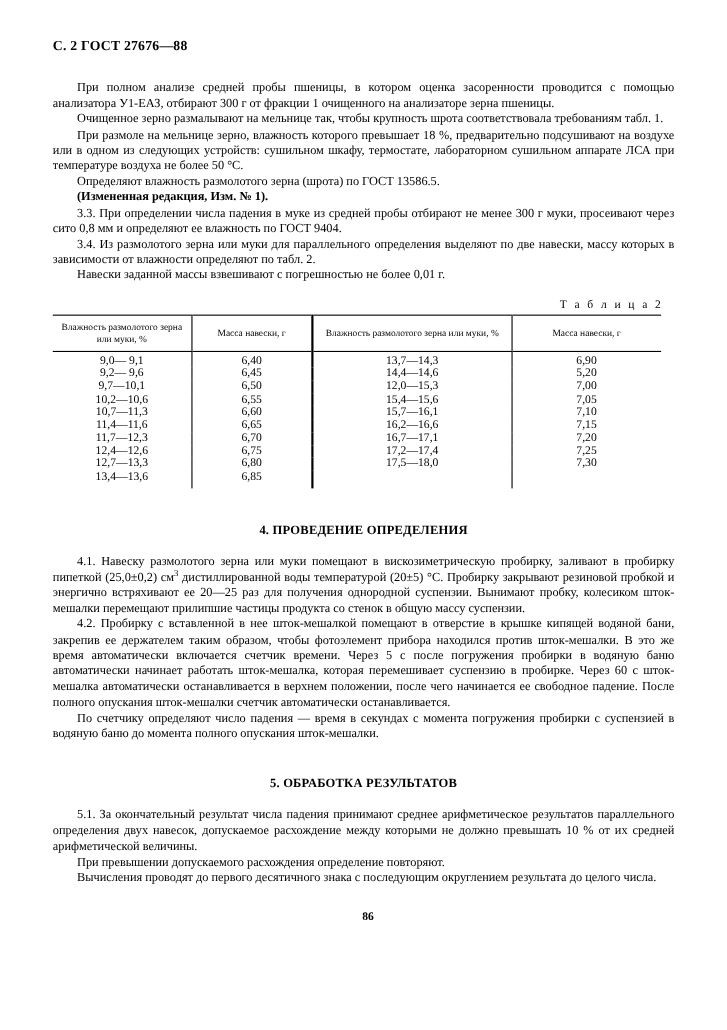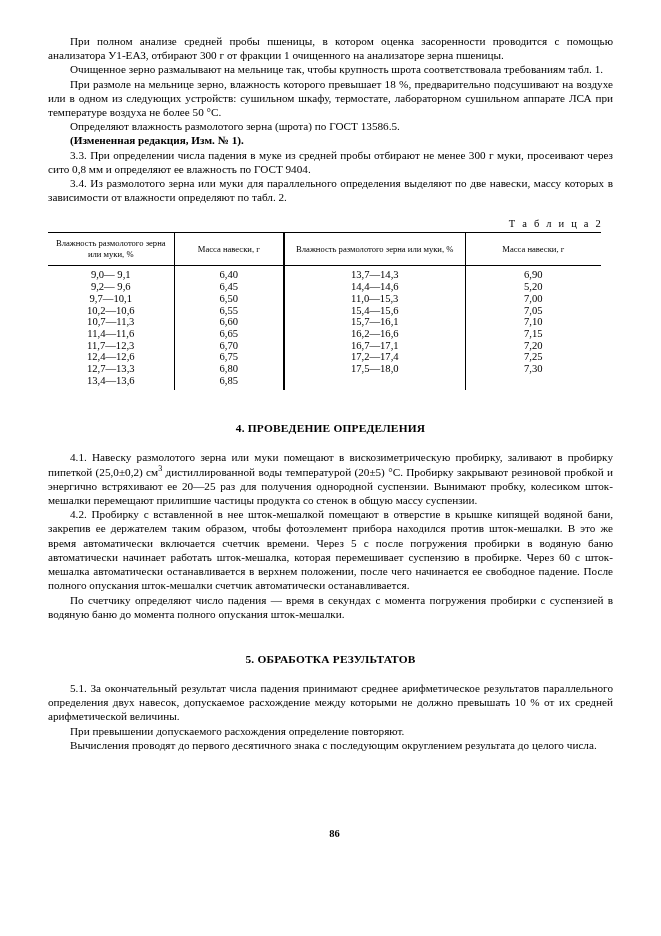--- a/index.html
+++ b/index.html
@@ -114,28 +114,30 @@
     font-size: 10.5px;
     font-weight: bold;
   }
 </style>
 </head>
 <body>
 
 <div class="page">
   <div class="content">
 
+    <div class="runhead">С. 2 ГОСТ 27676—88</div>
 
     <p class="body">При полном анализе средней пробы пшеницы, в котором оценка засоренности проводится с помощью анализатора У1-ЕАЗ, отбирают 300 г от фракции 1 очищенного на анализаторе зерна пшеницы.</p>
     <p class="body">Очищенное зерно размалывают на мельнице так, чтобы крупность шрота соответствовала требованиям табл. 1.</p>
     <p class="body">При размоле на мельнице зерно, влажность которого превышает 18 %, предварительно подсушивают на воздухе или в одном из следующих устройств: сушильном шкафу, термостате, лабораторном сушильном аппарате ЛСА при температуре воздуха не более 50 °С.</p>
     <p class="body">Определяют влажность размолотого зерна (шрота) по ГОСТ 13586.5.</p>
     <p class="bold-note">(Измененная редакция, Изм. № 1).</p>
     <p class="body">3.3.  При определении числа падения в муке из средней пробы отбирают не менее 300 г муки, просеивают через сито 0,8 мм и определяют ее влажность по ГОСТ 9404.</p>
     <p class="body">3.4.  Из размолотого зерна или муки для параллельного определения выделяют по две навески, массу которых в зависимости от влажности определяют по табл. 2.</p>
+    <p class="body">Навески заданной массы взвешивают с погрешностью не более 0,01 г.</p>
 
     <div class="table-caption">Т а б л и ц а   2</div>
 
     <table class="data">
       <colgroup>
         <col style="width:126px">
         <col style="width:110px">
         <col style="width:181px">
         <col style="width:136px">
       </colgroup>
@@ -156,21 +158,21 @@
         </tr>
         <tr>
           <td>9,2—  9,6</td>
           <td class="vr-thin">6,45</td>
           <td class="vr-thick">14,4—14,6</td>
           <td class="vr-thin">5,20</td>
         </tr>
         <tr>
           <td>9,7—10,1</td>
           <td class="vr-thin">6,50</td>
-          <td class="vr-thick">11,0—15,3</td>
+          <td class="vr-thick">12,0—15,3</td>
           <td class="vr-thin">7,00</td>
         </tr>
         <tr>
           <td>10,2—10,6</td>
           <td class="vr-thin">6,55</td>
           <td class="vr-thick">15,4—15,6</td>
           <td class="vr-thin">7,05</td>
         </tr>
         <tr>
           <td>10,7—11,3</td>

